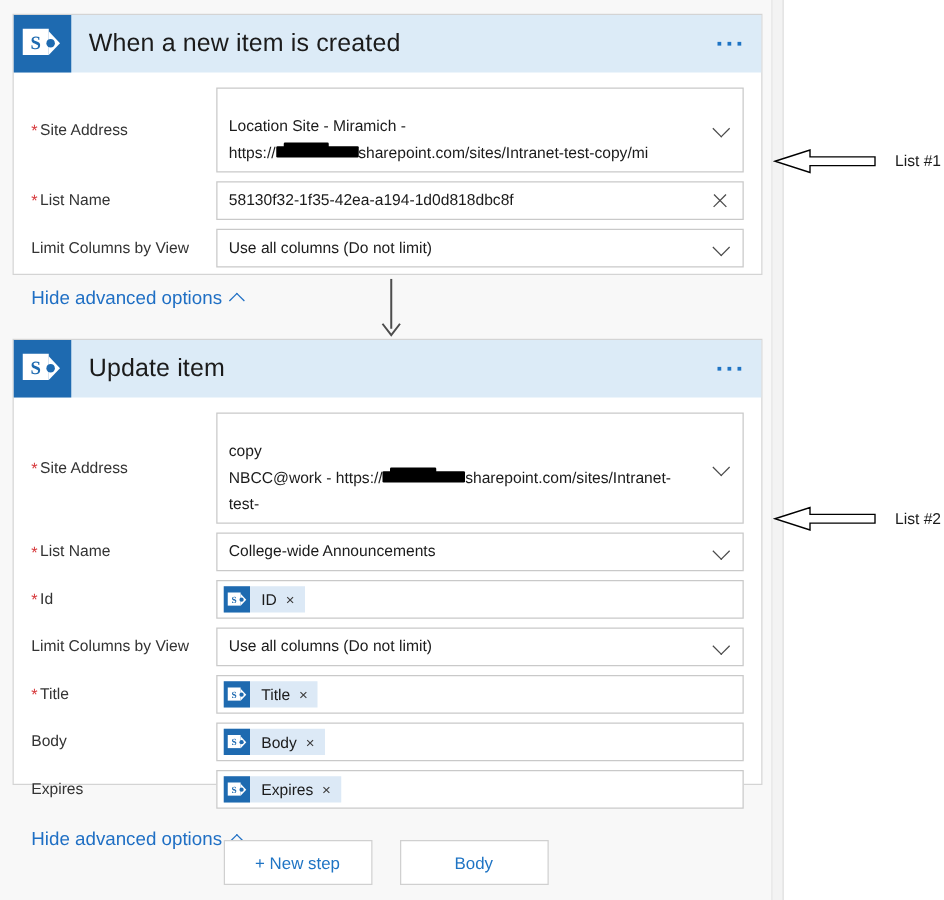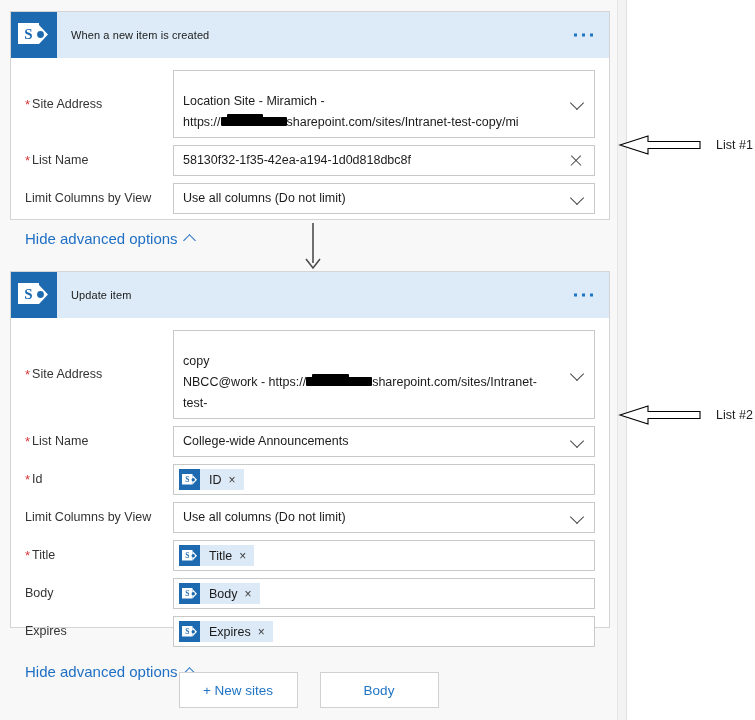--- a/index.html
+++ b/index.html
@@ -54,21 +54,21 @@
   }
   .sp-logo {
     width: 46px; height: 46px;
     background: #1e6ab0;
     flex: 0 0 46px;
     position: relative;
   }
   .sp-logo svg { position: absolute; left: 7px; top: 9px; }
 
   .card-title {
-    font-size: 11px;
+    font-size: 20px;
     color: #1b1b1b;
     margin-left: 14px;
     letter-spacing: .1px;
   }
   .card-ellipsis {
     position: absolute;
     right: 16px;
     top: 50%;
     transform: translateY(-50%);
     display: flex;
@@ -248,21 +248,21 @@
     justify-content: center;
     padding: 0;
   }
 
   
   .annotation {
     position: absolute;
     display: flex;
     align-items: center;
   }
-  #annot-1 { left: 618px; top: 132px; }
+  #annot-1 { left: 618px; top: 116px; }
   #annot-2 { left: 618px; top: 402px; justify-content: center; }
   .annot-label {
     font-size: 12.5px;
     color: #1b1b1b;
     margin-left: 14px;
     white-space: nowrap;
   }
 </style>
 </head>
 <body>
@@ -495,21 +495,21 @@
 
     <div class="adv-link">
       <span>Hide advanced options</span>
       <span class="adv-caret"></span>
     </div>
 
   </div>
 </div>
 
 <div id="action-bar">
-  <button class="flow-btn">+ New sites</button>
+  <button class="flow-btn">+ New step</button>
   <button class="flow-btn">Body</button>
 </div>
 
 <div class="annotation" id="annot-1">
   <svg width="84" height="26" viewBox="0 0 84 26">
     <path d="M2 13 L30 4 L30 9.5 L82 9.5 L82 16.5 L30 16.5 L30 22 Z" fill="#ffffff" stroke="#000000" stroke-width="1.1" stroke-linejoin="miter"></path>
   </svg>
   <span class="annot-label">List #1</span>
 </div>
 

